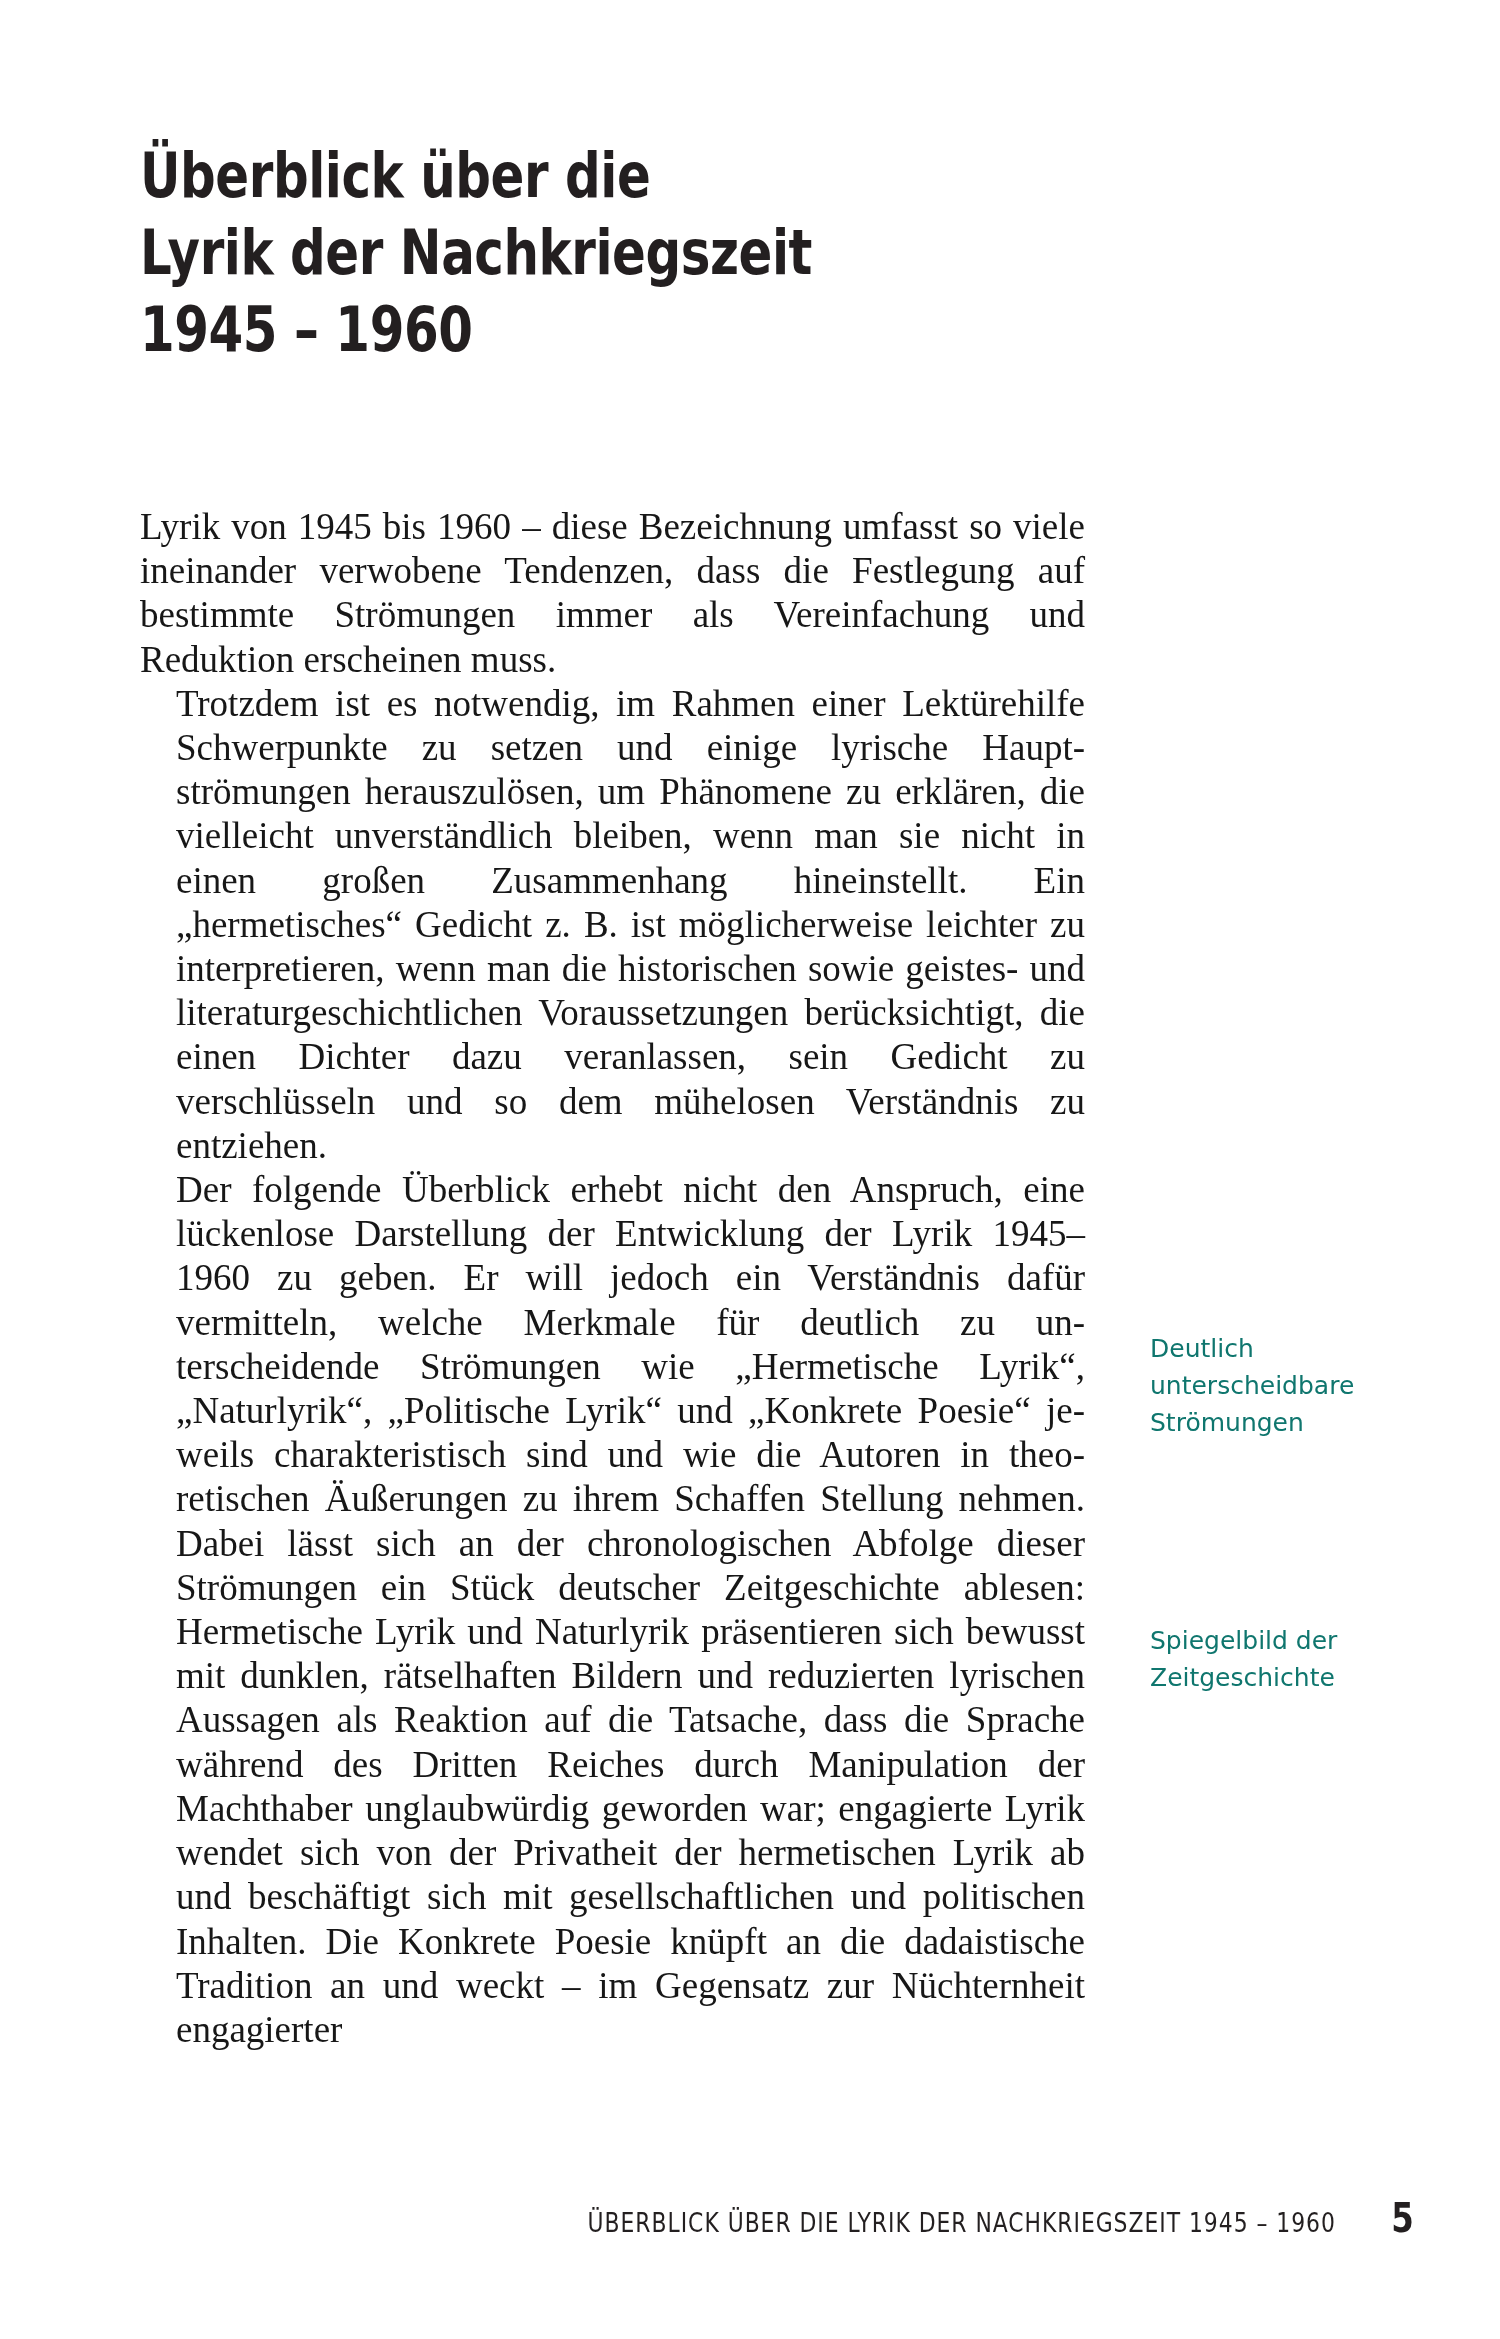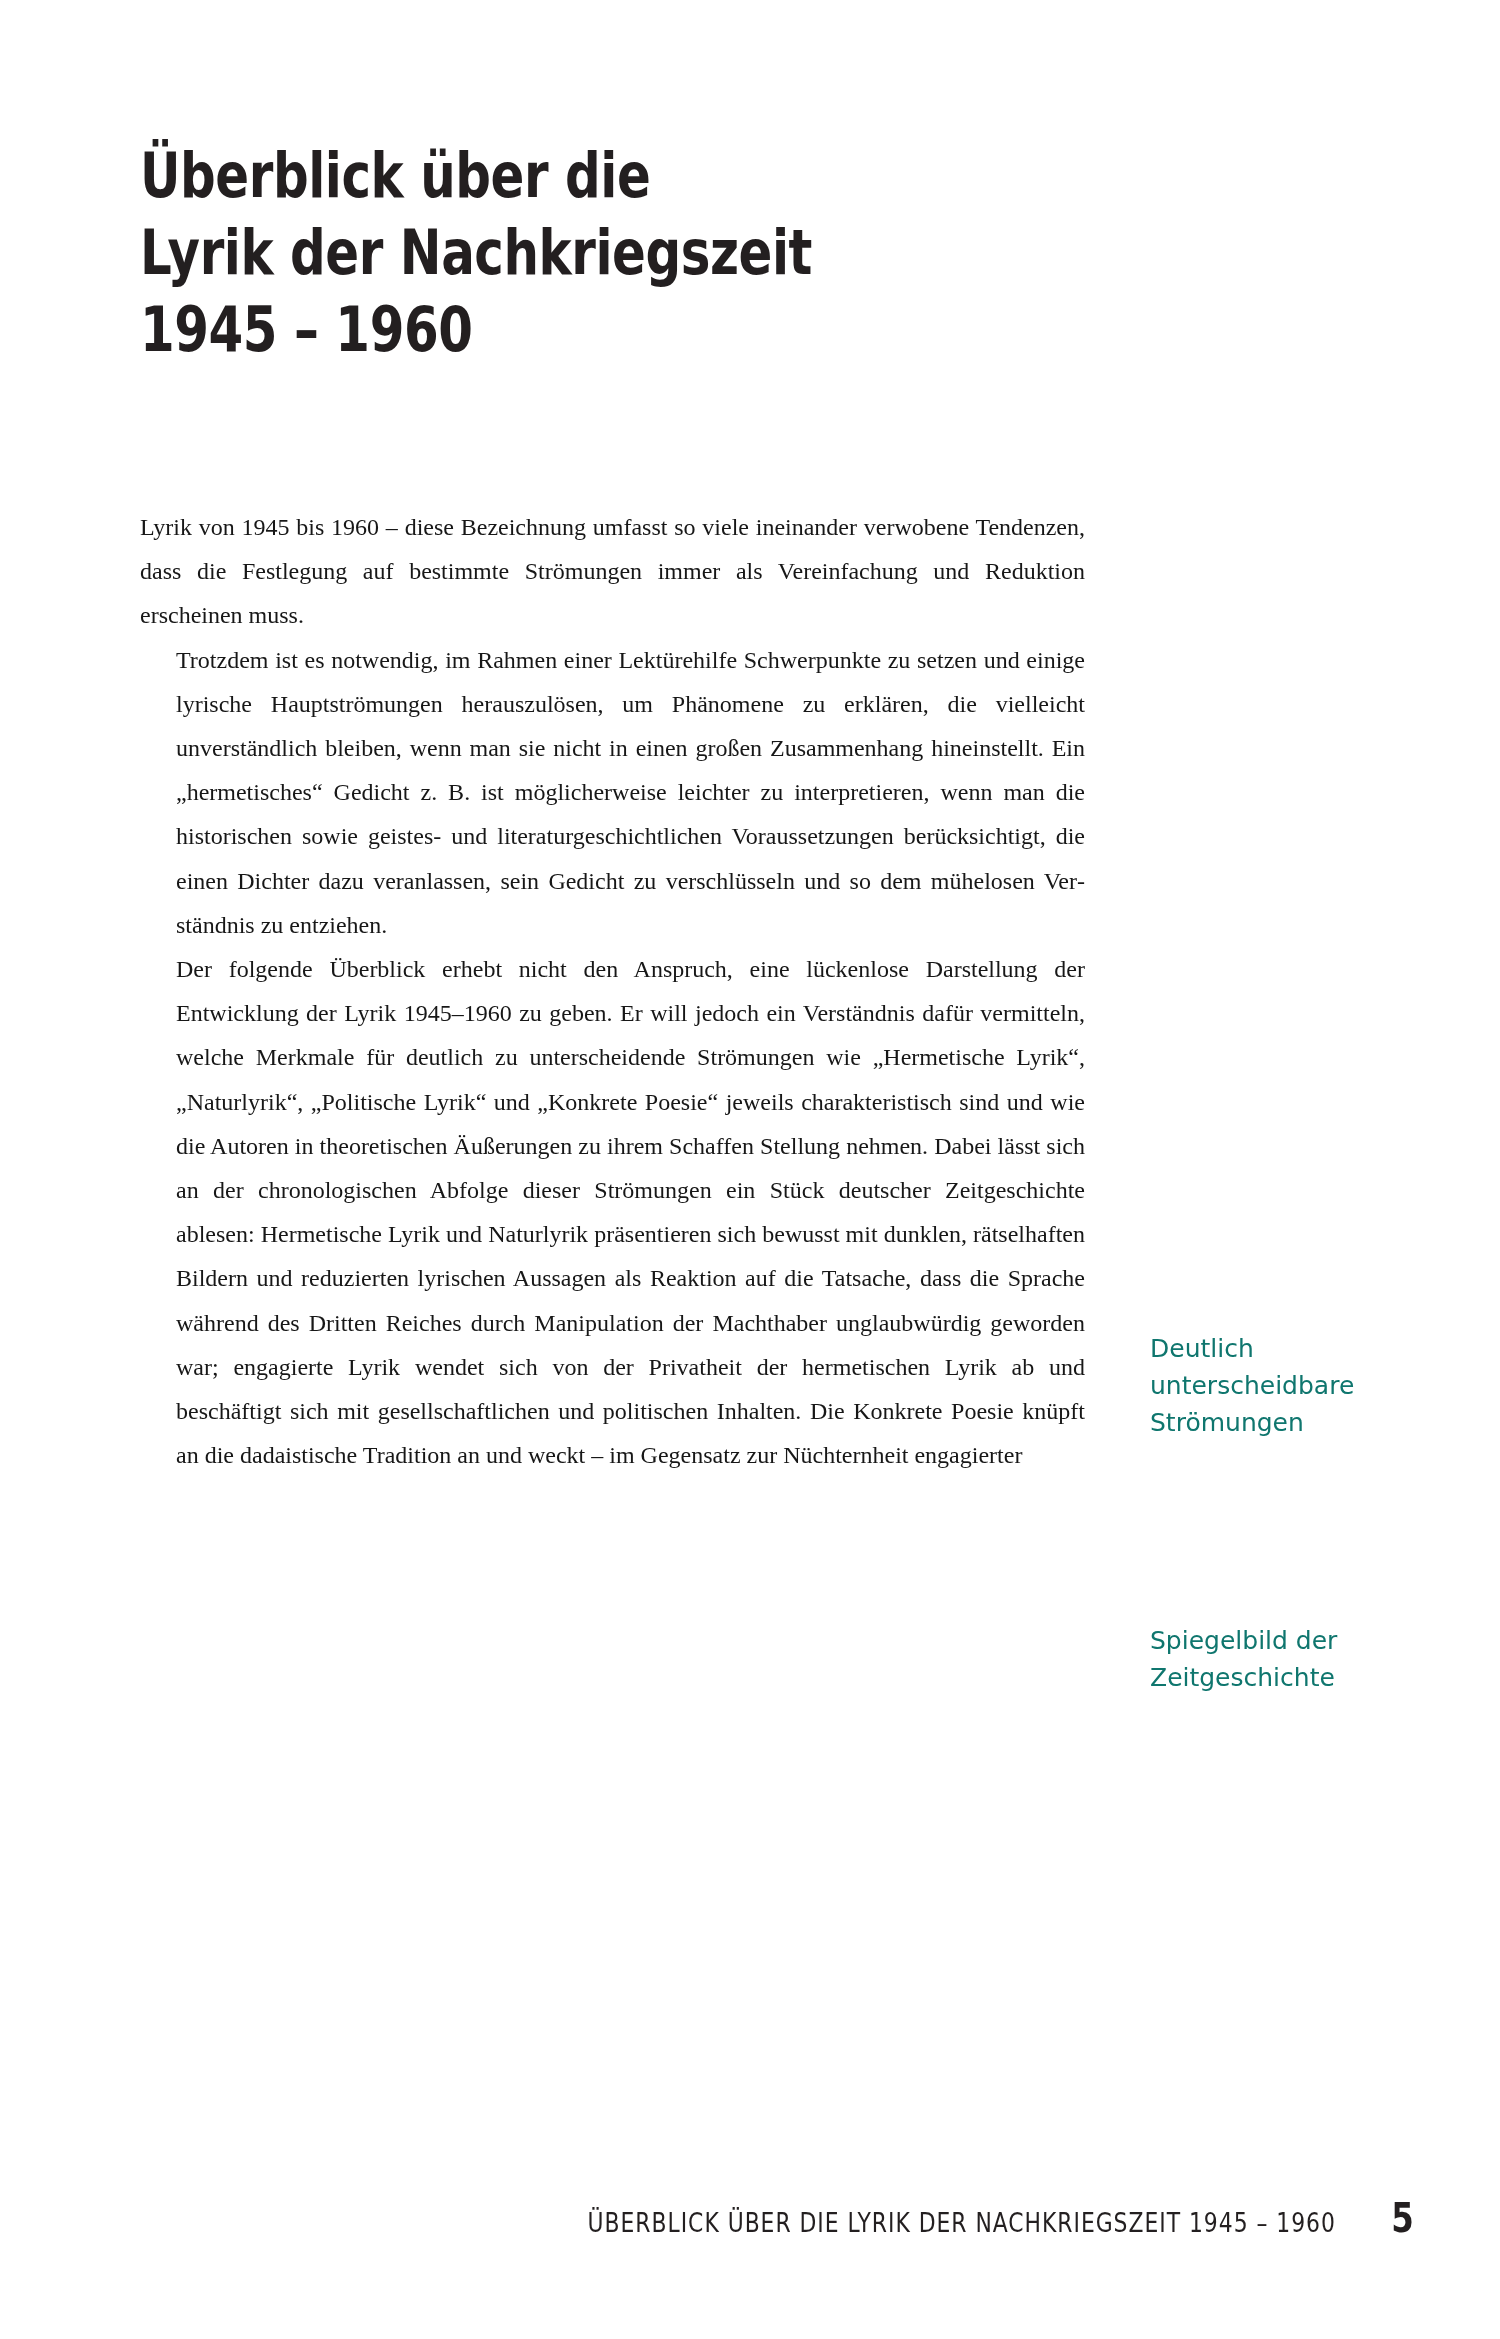--- a/index.html
+++ b/index.html
@@ -43,21 +43,21 @@
     display: block;
     white-space: nowrap;
   }
 
   
   .body-column {
     position: absolute;
     left: 140px;
     top: 505px;
     width: 945px;
-    font-size: 24px;
+    font-size: 37px;
     line-height: 44.2px;
     text-align: justify;
     text-justify: inter-word;
     hyphens: manual;
     color: #171717;
   }
   .body-column p {
     margin: 0;
   }
   .body-column p + p {

